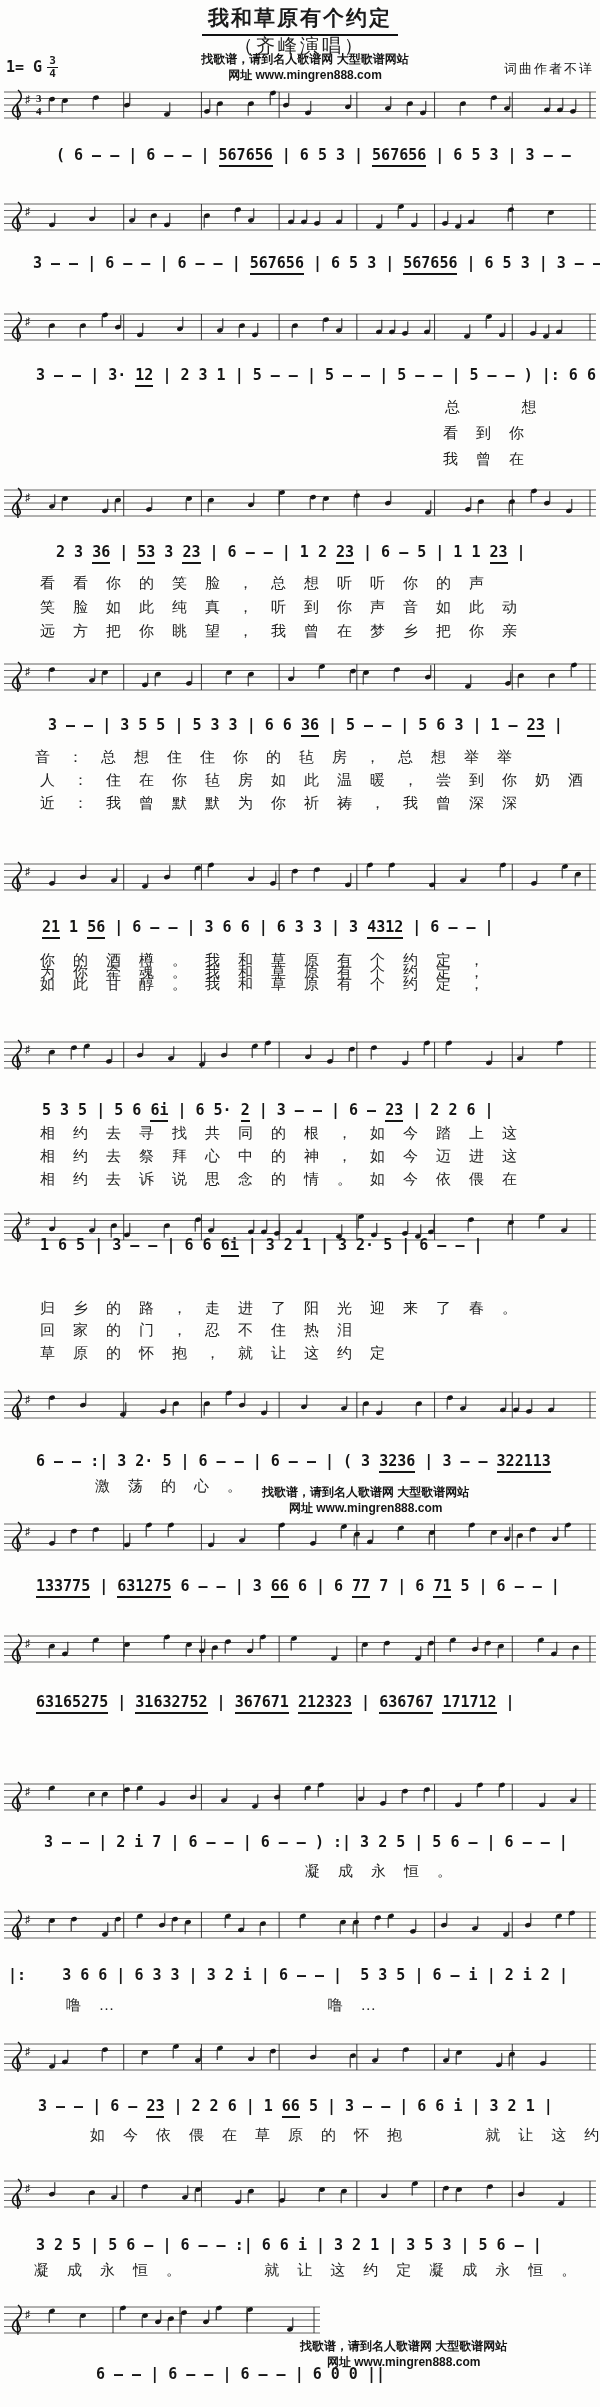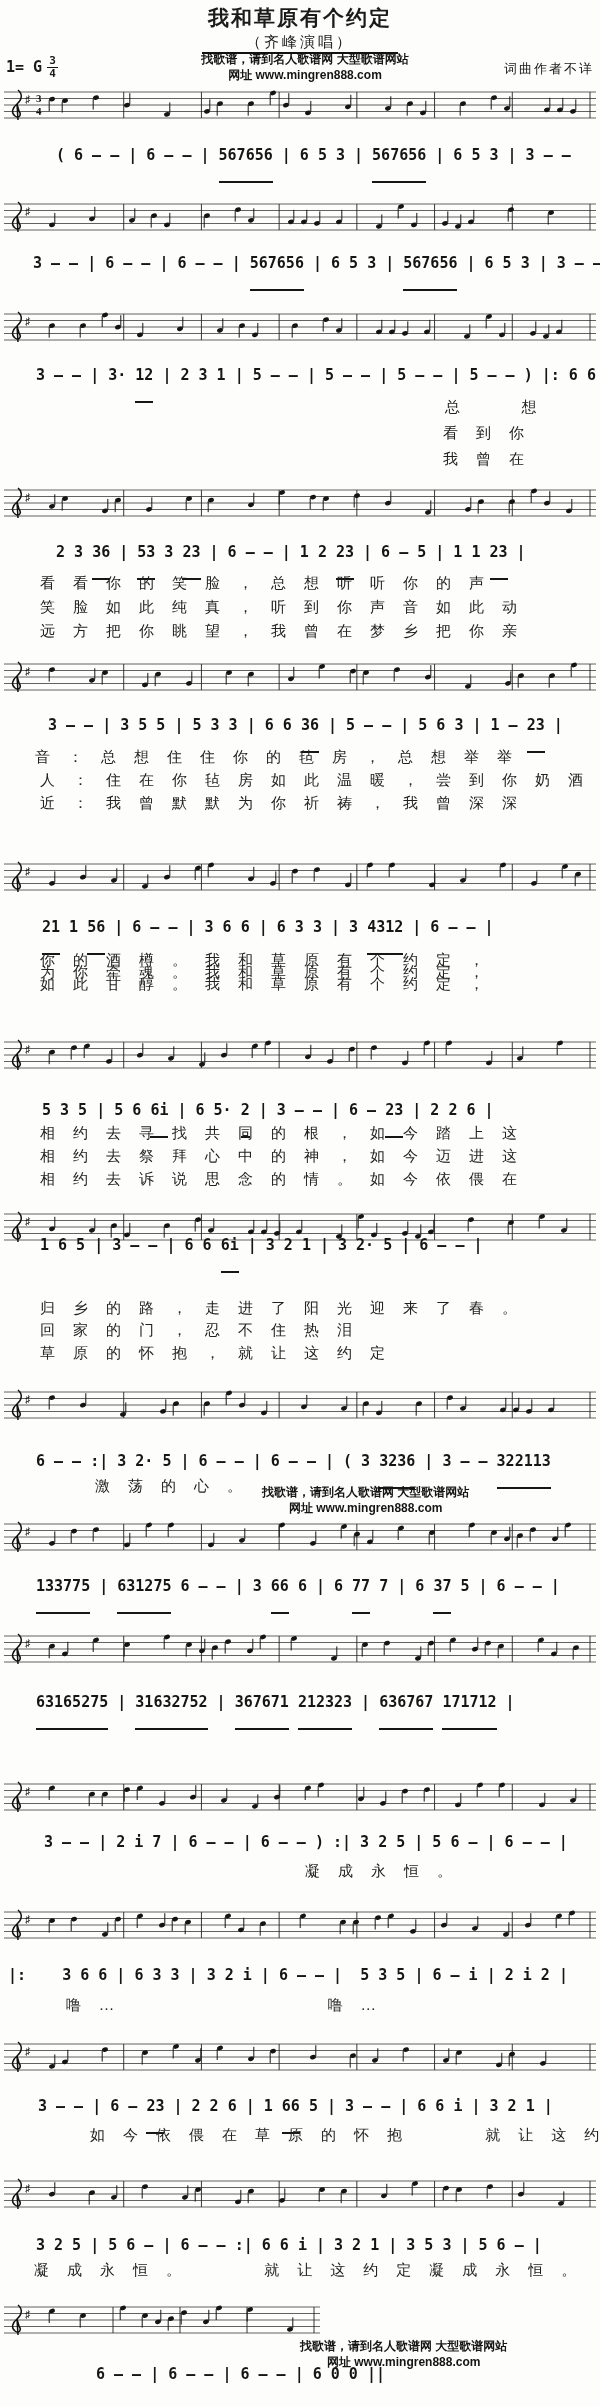--- a/index.html
+++ b/index.html
@@ -6,36 +6,36 @@
   .page{
     position:relative;width:600px;height:2407px;margin:0 auto;
     background:#fdfdfc;color:#1b1b1b;overflow:hidden;
     font-family:"Liberation Serif",serif;
   }
   .abs{position:absolute;}
   .title{
     top:4px;left:0;right:0;text-align:center;font-size:21px;font-weight:bold;
     letter-spacing:2px;
   }
-  .title span{display:inline-block;border-bottom:2px solid #111;padding:0 6px 20px 6px;}
-  .subtitle{top:33px;left:0;right:0;text-align:center;font-size:15px;letter-spacing:3px;}
+  .title span{display:inline-block;border-bottom:2px solid #111;padding:0 6px 2px 6px;}
+  .subtitle{top:33px;left:0;right:0;text-align:center;font-size:19px;letter-spacing:3px;}
   .keysig{top:55px;left:6px;font-size:15px;font-weight:bold;font-family:"DejaVu Sans Mono",monospace;}
   .frac{display:inline-block;vertical-align:middle;margin-left:5px;}
   .frac i{display:block;font-style:normal;font-size:11px;line-height:1.05;text-align:center;font-weight:bold;}
   .frac i:first-child{border-bottom:1px solid #111;padding:0 2px;}
   .promo{font-family:"Liberation Sans",sans-serif;font-size:12px;font-weight:bold;
     text-align:center;line-height:1.3;color:#151515;}
   .promo-top{top:52px;left:140px;width:330px;}
   .credit{top:60px;right:6px;font-size:13px;letter-spacing:2px;}
   .staff{overflow:hidden;}
   .jianpu{
     font-family:"DejaVu Sans Mono",monospace;font-size:15px;font-weight:bold;
     white-space:pre;letter-spacing:0;color:#161616;
   }
-  .jianpu .bm{border-bottom:2px solid #161616;padding-bottom:17px;margin-top:23px;}
+  .jianpu .bm{border-bottom:2px solid #161616;padding-bottom:1px;margin-top:23px;}
   .lyric{
     font-size:15px;letter-spacing:18px;white-space:pre;color:#222;
   }
   .promo-mid{line-height:1.35;}
 </style>
 </head>
 <body>
 
 <div class="page">
   <div class="abs title">
@@ -652,21 +652,21 @@
           <line x1="505.8" y1="17.799999999999997" x2="505.8" y2="6.799999999999997" stroke="#141414" stroke-width="1"></line>
           <ellipse cx="516" cy="15.7" rx="3" ry="2.2" transform="rotate(-18 516 15.7)" fill="#141414"></ellipse>
           <line x1="513.2" y1="16.7" x2="513.2" y2="27.7" stroke="#141414" stroke-width="1"></line>
           <ellipse cx="529" cy="9.6" rx="3" ry="2.2" transform="rotate(-18 529 9.6)" fill="#141414"></ellipse>
           <line x1="526.2" y1="10.6" x2="526.2" y2="21.6" stroke="#141414" stroke-width="1"></line>
           <ellipse cx="551" cy="18.799999999999997" rx="3" ry="2.2" transform="rotate(-18 551 18.799999999999997)" fill="#141414"></ellipse>
           <line x1="553.8" y1="17.799999999999997" x2="553.8" y2="6.799999999999997" stroke="#141414" stroke-width="1"></line>
           <ellipse cx="564" cy="5" rx="3" ry="2.2" transform="rotate(-18 564 5)" fill="#141414"></ellipse>
           <line x1="561.2" y1="6" x2="561.2" y2="17" stroke="#141414" stroke-width="1"></line>
         </svg></div>
-      <div class="abs jianpu" style="top: 1577px; left: 36px;"><span class="bm">133775</span> | <span class="bm">631275</span> 6 — — | 3 <span class="bm">66</span> 6 | 6 <span class="bm">77</span> 7 | 6 <span class="bm">37</span> 5 | 6 — — |</div>
+      <div class="abs jianpu" style="top: 1577px; left: 36px;"><span class="bm">133775</span> | <span class="bm">631275</span> 6 — — | 3 <span class="bm">66</span> 6 | 6 <span class="bm">77</span> 7 | 6 <span class="bm">71</span> 5 | 6 — — |</div>
       <div class="abs staff" style="top: 1632px; left: 4px; width: 592px;"><svg width="592" height="34" viewBox="0 0 592 34" xmlns="http://www.w3.org/2000/svg">
           <line x1="0" y1="4" x2="592" y2="4" stroke="#3a3a3a" stroke-width="0.8"></line>
           <line x1="0" y1="10.5" x2="592" y2="10.5" stroke="#3a3a3a" stroke-width="0.8"></line>
           <line x1="0" y1="17" x2="592" y2="17" stroke="#3a3a3a" stroke-width="0.8"></line>
           <line x1="0" y1="23.5" x2="592" y2="23.5" stroke="#3a3a3a" stroke-width="0.8"></line>
           <line x1="0" y1="30" x2="592" y2="30" stroke="#3a3a3a" stroke-width="0.8"></line>
           <path d="M14 2 C19 6 18 12 13 16 C8 20 7 25 11 28 C15 31 18 27 15 23 L13 16 L14 32" fill="none" stroke="#111" stroke-width="1.5"></path>
           <text x="21" y="15" font-size="11" fill="#111">♯</text>
           <line x1="119.71428571428571" y1="4" x2="119.71428571428571" y2="30" stroke="#222" stroke-width="0.9"></line>
           <line x1="197.42857142857142" y1="4" x2="197.42857142857142" y2="30" stroke="#222" stroke-width="0.9"></line>

